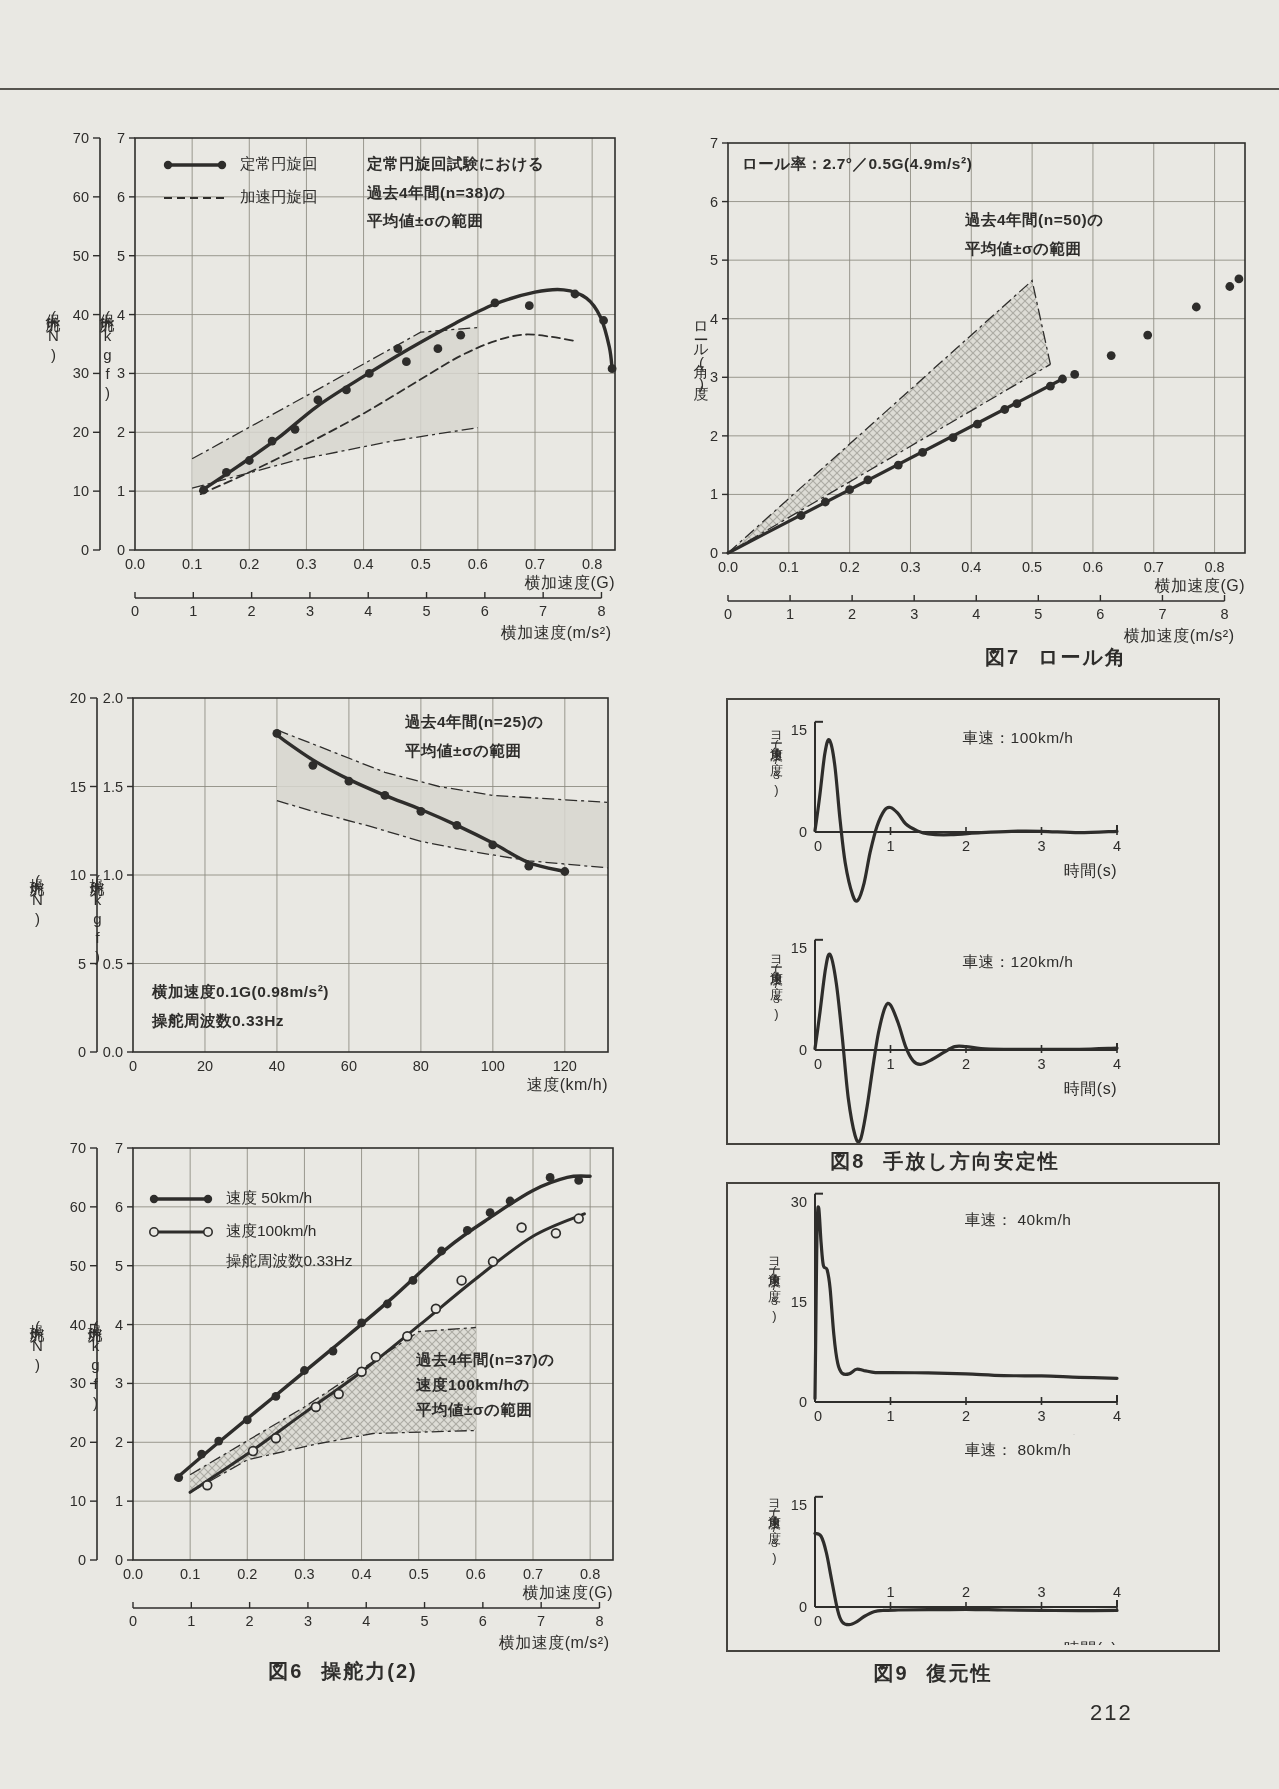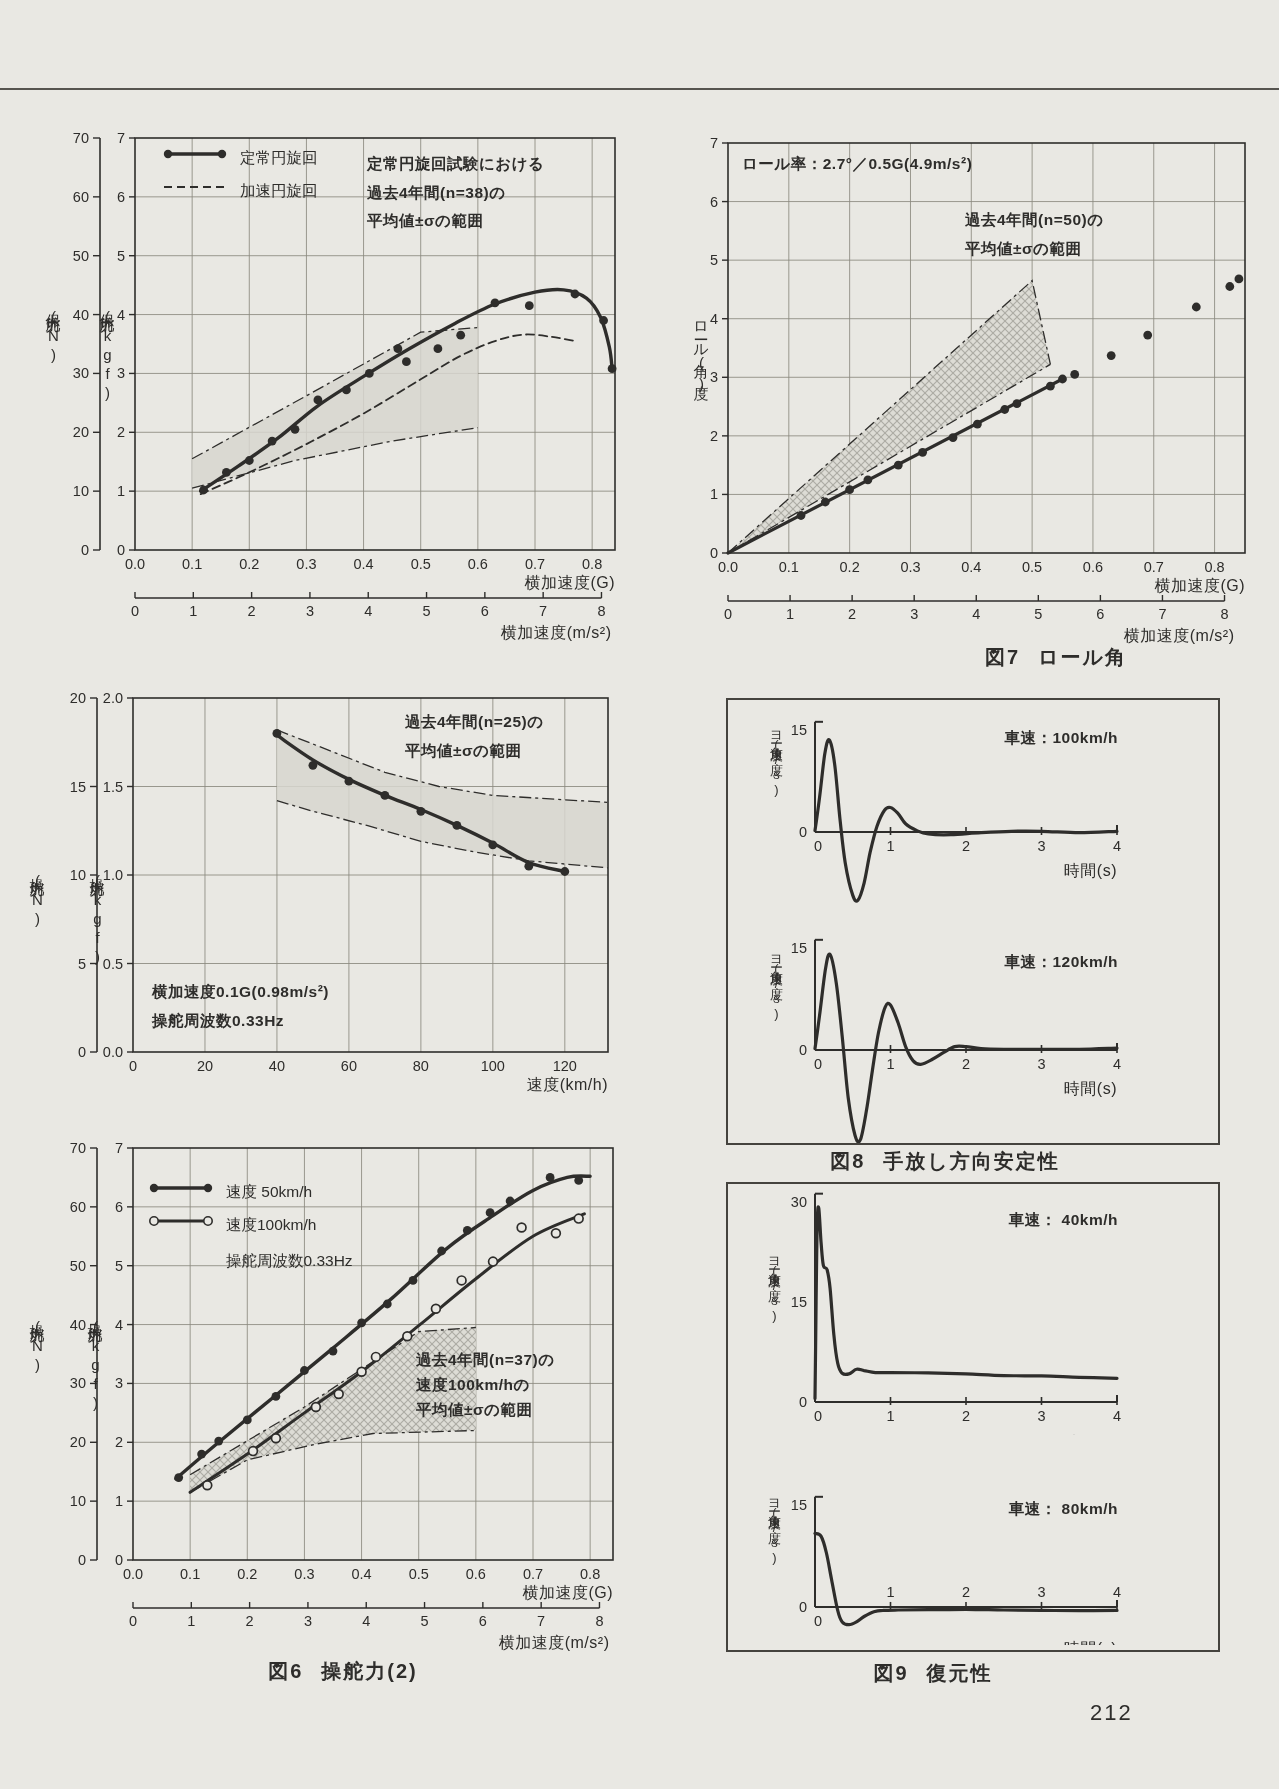--- a/index.html
+++ b/index.html
@@ -13,25 +13,25 @@
   svg .axis{font-size:16px;letter-spacing:0.5px;}
   .vlabel{position:absolute;writing-mode:vertical-rl;text-orientation:upright;
           font-size:15px;line-height:1;letter-spacing:2px;white-space:nowrap;}
   .vlabel.small{font-size:13px;letter-spacing:0px;}
   .caption{position:absolute;width:400px;text-align:center;font-weight:bold;
            font-size:20px;letter-spacing:2px;}
   .caption .sp{display:inline-block;width:18px;}
   .note{position:absolute;font-size:15.5px;line-height:1.85;letter-spacing:0.5px;white-space:nowrap;font-weight:bold;}
   .note.tight{line-height:1.6;margin-left:8px;}
   .legend{position:absolute;font-size:15.5px;}
-  .legend .row{display:flex;height:33px;}
+  .legend .row{display:flex;align-items:center;height:33px;}
   .legend .mk{margin-right:12px;display:inline-flex;}
   .legend .sub{margin-left:78px;height:26px;display:flex;align-items:center;}
   .panel{position:absolute;border:2px solid #45433e;}
-  .speed{position:absolute;width:200px;text-align:right;font-size:15.5px;letter-spacing:0.5px;font-weight:bold;}
+  .speed{position:absolute;width:200px;text-align:center;font-size:15.5px;letter-spacing:0.5px;}
   .pageno{position:absolute;font-size:22px;letter-spacing:2px;}
 </style>
 </head>
 <body>
 
 <div class="page">
   <div class="rule"></div>
 
   <svg class="abs" style="left:40px;top:105px" width="625" height="545" viewBox="0 0 625 545">
       <line x1="152.14285714285714" y1="33" x2="152.14285714285714" y2="445" stroke="#8b897f" stroke-width="1" opacity="0.85"></line>
@@ -569,19 +569,19 @@
       <text x="238" y="166.95238095238096" text-anchor="middle" class="tick">2</text>
       <line x1="313.5" y1="171.95238095238096" x2="313.5" y2="179.95238095238096" stroke="#2e2d2b" stroke-width="1.6"></line>
       <text x="313.5" y="166.95238095238096" text-anchor="middle" class="tick">3</text>
       <line x1="389" y1="171.95238095238096" x2="389" y2="179.95238095238096" stroke="#2e2d2b" stroke-width="1.6"></line>
       <text x="389" y="166.95238095238096" text-anchor="middle" class="tick">4</text>
       <text x="389" y="223.95238095238096" text-anchor="end" class="axis">時間(s)</text>
     </svg>
   <div class="vlabel small" style="left:768px;top:1248px">ヨー角速度(度/s)</div>
   <div class="vlabel small" style="left:768px;top:1490px">ヨー角速度(度/s)</div>
   <div class="speed" style="left:918px;top:1210px">車速： 40km/h</div>
-  <div class="speed" style="left:918px;top:1499px">車速： 80km/h</div>
+  <div class="speed" style="left:918px;top:1440px">車速： 80km/h</div>
   <div class="caption" style="left:733px;top:1660px">
     <span>図9</span><span class="sp"></span><span>復元性</span>
   </div>
 
   <div class="pageno" style="left:1090px;top:1700px">212</div>
 </div>
 
 </body></html>

